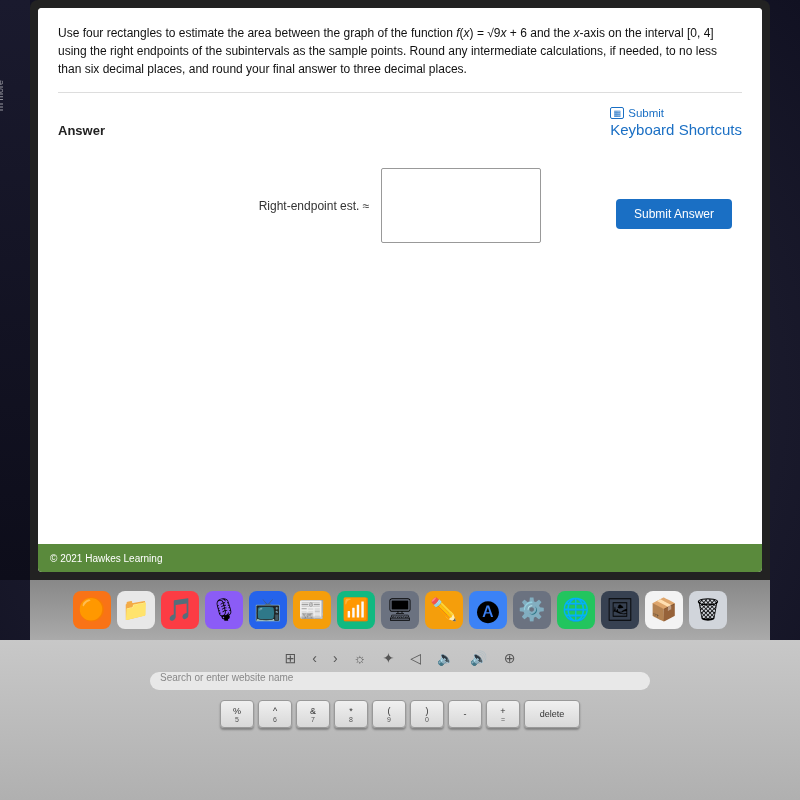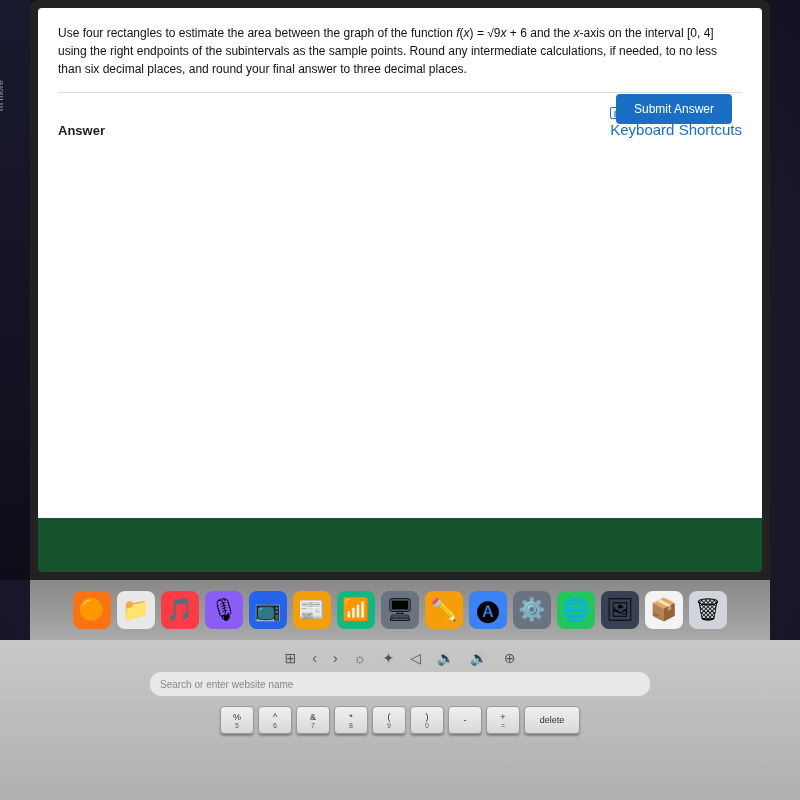--- a/index.html
+++ b/index.html
@@ -27,21 +27,21 @@
       width: 740px;
       height: 580px;
       background: #222;
       border-radius: 8px 8px 0 0;
       padding: 8px;
     }
 
     .screen {
       width: 100%;
       height: 100%;
-      background: #14532d;
+      background: #ffffff;
       border-radius: 4px;
       overflow: hidden;
       position: relative;
     }
 
     
     .content-area {
       background: #ffffff;
       padding: 16px 20px;
       height: 510px;
@@ -210,25 +210,24 @@
       height: 160px;
       background: linear-gradient(180deg, #c8c8c8 0%, #b0b0b0 100%);
       display: flex;
       flex-direction: column;
       align-items: center;
       padding: 10px 0 0 0;
     }
 
     .address-bar {
       width: 500px;
-      height: 24px;
+      height: 18px;
       background: #e8e8e8;
       border-radius: 11px;
       display: flex;
-      align-items: center;
       padding: 0 10px;
       margin-bottom: 10px;
     }
 
     .address-text {
       font-size: 10px;
       color: #888;
     }
 
     .keyboard-row {
@@ -320,27 +319,34 @@
             <span class="answer-label">Answer</span>
             <div class="keypad-shortcuts">
               <div class="keypad-btn">
                 <span class="keypad-icon">▦</span>
                 <span>Submit</span>
               </div>
               <a class="keyboard-shortcuts-link">Keyboard Shortcuts</a>
             </div>
           </div>
 
+          <div class="input-row">
+            <span class="input-label">Right-endpoint est. ≈</span>
+            <div class="answer-input-box"></div>
+          </div>
 
           <div class="submit-area">
             <button class="submit-btn">Submit Answer</button>
           </div>
         </div>
       </div>
 
+      <div class="footer-bar">
+        <span class="footer-text">© 2021 Hawkes Learning</span>
+      </div>
 
     </div>
   </div>
 
   <div class="dock-area">
     <div class="dock-icon" style="background:#f97316;">🟠</div>
     <div class="dock-icon" style="background:#e8e8e8;">📁</div>
     <div class="dock-icon" style="background:#fc3c44;">🎵</div>
     <div class="dock-icon" style="background:#8b5cf6;">🎙</div>
     <div class="dock-icon" style="background:#2563eb;">📺</div>

